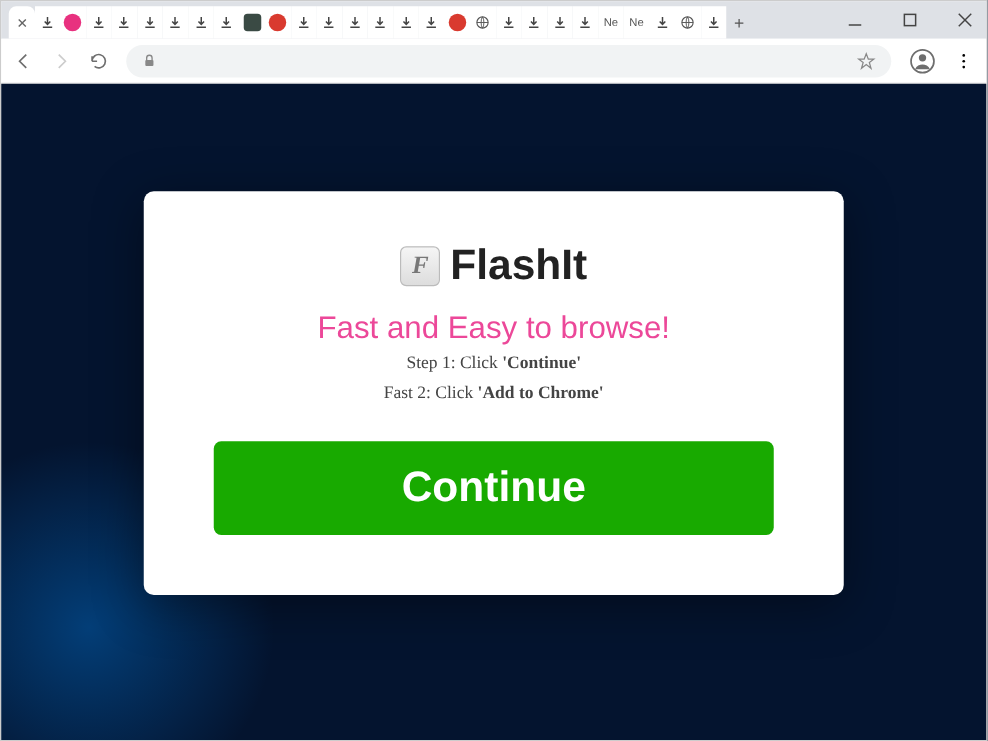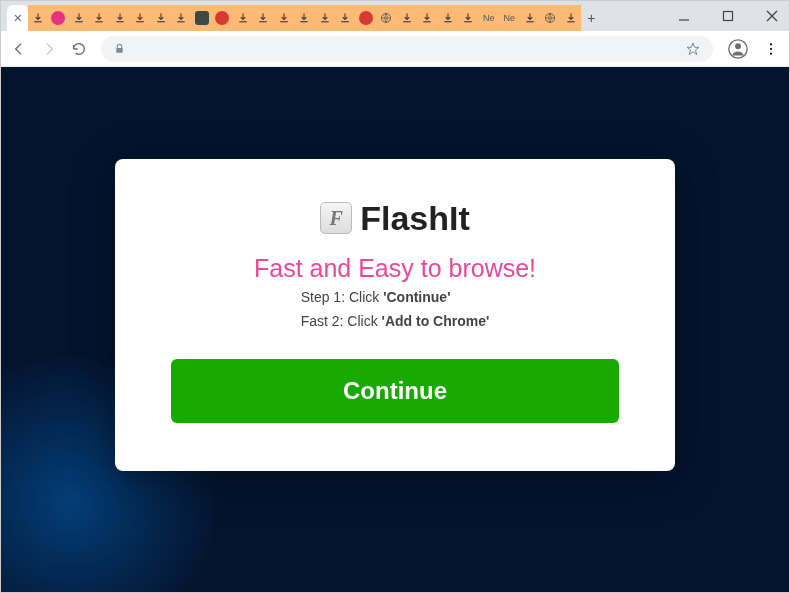--- a/index.html
+++ b/index.html
@@ -30,21 +30,21 @@
   background: #dee1e6;
   display: flex;
   align-items: flex-end;
   padding-left: 6px;
   gap: 0;
   overflow: hidden;
 }
 .tab {
   width: 20.5px;
   height: 26px;
-  background: #fdba74;
+  background: #ffffff;
   display: flex;
   align-items: center;
   justify-content: center;
   flex-shrink: 0;
 }
 .tab.active {
   background: #fff;
   border-radius: 6px 6px 0 0;
 }
 .tab-close { font-size: 11px; color: #666; margin-left: 1px; }
@@ -129,35 +129,36 @@
 .headline {
   text-align: center;
   font-size: 25px;
   color: #ec4899;
   font-weight: 400;
   margin-bottom: 6px;
 }
 .steps {
   width: max-content;
   margin: 0 auto 30px;
-  text-align: left;
+  text-align: center;
+  font-family: Liberation Serif, serif;
 }
 .step {
   font-size: 14px;
   color: #444;
   margin-bottom: 8px;
 }
 .step b { font-weight: 700; }
 .continue {
   display: block;
   width: 100%;
   padding: 18px 16px;
   background: #18aa00;
   color: #fff;
-  font-size: 24px;
+  font-size: 34px;
   font-weight: 700;
   border: none;
   border-radius: 6px;
   cursor: pointer;
 }
 .watermark {
   position: absolute;
   top: 130px; left: 120px;
   font-size: 120px;
   font-weight: 800;

